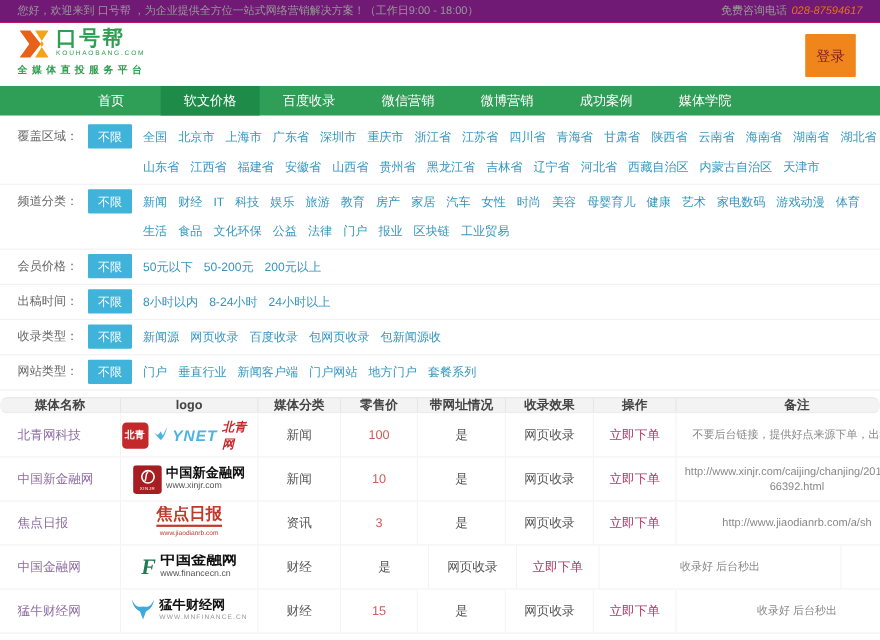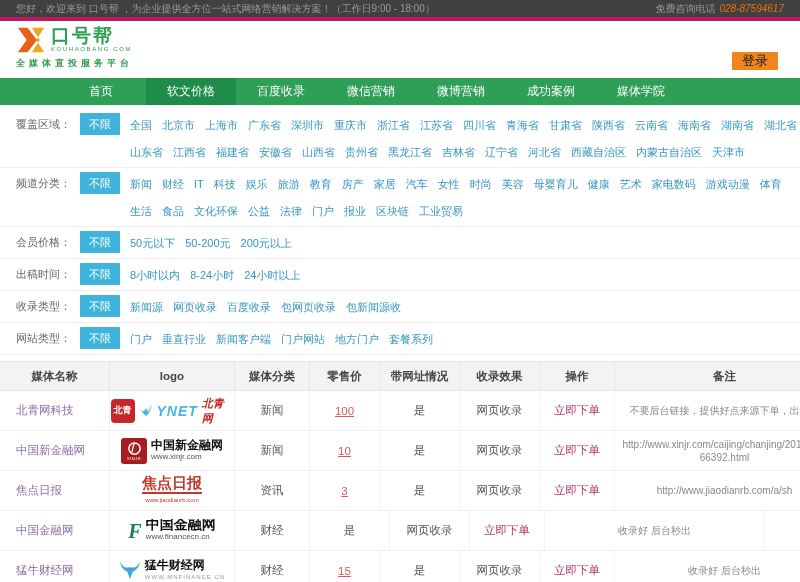--- a/index.html
+++ b/index.html
@@ -1,34 +1,34 @@
 <!DOCTYPE html>
 <html style="--nav-green: #2f9e57; --nav-active-green: #1e8c48; --accent-orange: #f0851c; --chip-blue: #3fb3da; --link-blue: #3596be; --price-red: #d05c5c; --action-maroon: #b03565; --name-purple: #8d6ca3; --hotline-orange: #e8740c; --brand-green: #2e9e50;"><head>
 <meta charset="utf-8">
 <style>
   * { margin:0; padding:0; box-sizing:border-box; }
   html,body { width:800px; height:582px; overflow:hidden; background:#fff;
     font-family:"Liberation Sans","DejaVu Sans",sans-serif; }
 
   
-  .topbar { height:21px; background:#404040; border-bottom:4px solid #be185d;
+  .topbar { height:21px; background:#701a75; border-bottom:1px solid #be185d;
     display:flex; justify-content:space-between; align-items:center;
     padding:0 16px; font-size:10px; color:#999; }
   .topbar .phone-num { color:var(--hotline-orange,#e8740c); font-style:italic; margin-left:4px; }
 
   
   .header { height:57px; position:relative; background:#fff; }
   .brand { position:absolute; left:16px; top:5px; }
   .brand-top { display:flex; align-items:flex-start; gap:5px; }
   .k-icon svg { width:30px; height:28px; display:block; }
   .brand-text .brand-name { color:var(--brand-green,#2e9e50); font-size:19px; font-weight:bold; line-height:20px; letter-spacing:2px; }
   .brand-text .brand-domain { font-size:6px; color:#2e9e50; letter-spacing:1.6px; }
   .brand-slogan { margin-top:3px; font-size:9px; font-weight:bold; color:var(--brand-green,#2e9e50); letter-spacing:4px; }
-  .login-btn { position:absolute; right:22px; bottom:8px; width:46px; height:18px;
-    background:var(--accent-orange,#f0851c); color:#0f172a; font-size:13px; border:none;
+  .login-btn { position:absolute; right:22px; bottom:8px; width:46px; height:39px;
+    background:var(--accent-orange,#f0851c); color:#7f1d1d; font-size:13px; border:none;
     display:flex; align-items:center; justify-content:center; cursor:pointer;
     font-family:inherit; border-radius:1px; }
 
   
   .nav { height:27px; background:var(--nav-green,#2f9e57); display:flex; padding-left:56px; }
   .nav-item { width:90px; height:27px; display:flex; align-items:center; justify-content:center;
     color:#fff; font-size:12px; cursor:pointer; }
   .nav-item.active { background:var(--nav-active-green,#1e8c48); }
 
   
@@ -40,31 +40,31 @@
     padding:0 9px; margin-right:10px; flex-shrink:0; display:flex; align-items:center;
     cursor:pointer; border-radius:1px; }
   .filter-lines { flex:1; min-width:0; }
   .filter-line { white-space:nowrap; line-height:22px; margin-bottom:4px; overflow:visible; }
   .filter-line:last-child { margin-bottom:0; }
   .filter-opt { display:inline-block; margin-right:10px; font-size:11px;
     color:var(--link-blue,#3596be); cursor:pointer; }
 
   
   .tablewrap { margin-top:6px; }
-  .thead { display:flex; height:30px; background:#f3f3f3;
-    border-top:1px solid #e6e6e6; border-bottom:1px solid #e6e6e6; }
+  .thead { display:flex; height:15px; background:#f3f3f3;
+    border-top:1px solid #e6e6e6; border-bottom:1px solid #e6e6e6;border-radius:10px; }
   .th { display:flex; align-items:center; justify-content:center; font-size:11.5px;
     font-weight:bold; color:#444; border-right:1px solid #e6e6e6; flex-shrink:0; }
   .tr { display:flex; height:40px; border-bottom:1px solid #efefef; background:#fff; }
   .td { display:flex; align-items:center; justify-content:center; font-size:11.5px;
     color:#555; border-right:1px solid #f3f3f3; overflow:hidden; flex-shrink:0; }
   .c0 { width:110px; } .c1 { width:125px; } .c2 { width:75px; } .c3 { width:70px; }
   .c4 { width:80px;text-align:center; } .c5 { width:80px; } .c6 { width:75px; } .c7 { width:220px; }
   .td.c0 { color:var(--name-purple,#8d6ca3); justify-content:flex-start; padding-left:16px; cursor:pointer; }
-  .td.c3 { color:var(--price-red,#d05c5c);text-decoration:underline; }
+  .td.c3 { color:var(--price-red,#d05c5c); }
   .td.c6 { color:var(--action-maroon,#b03565); cursor:pointer; }
   .td.c7 .remark { width:100%; padding:0 6px; text-align:center; font-size:10px;
     color:#888; line-height:13px; max-height:27px; overflow:hidden; word-break:break-all; }
 
   
   .logo-box { display:flex; align-items:center; justify-content:center; gap:4px; max-width:123px; overflow:hidden; }
   .lg-badge { width:24px; height:24px; border-radius:4px; color:#fff; display:flex;
     align-items:center; justify-content:center; font-size:9px; flex-shrink:0; }
   .ynet-badge { background:#c4282b; font-family:"Liberation Serif",serif; font-weight:bold; }
   .ynet-text { color:#4db3e0; font-weight:bold; font-style:italic; font-size:14px; letter-spacing:1px; }

